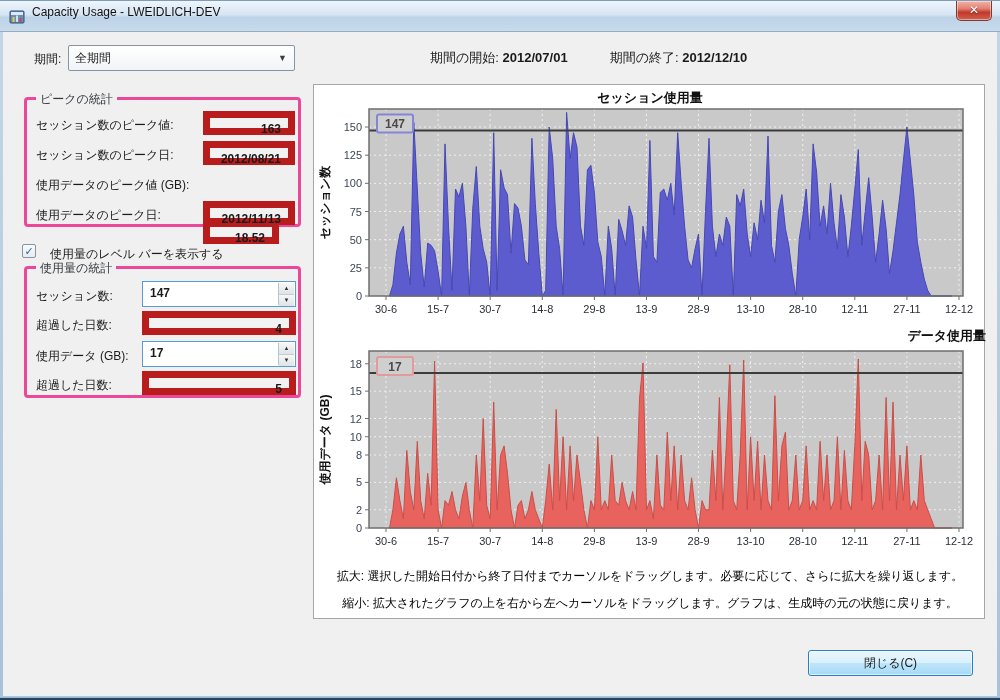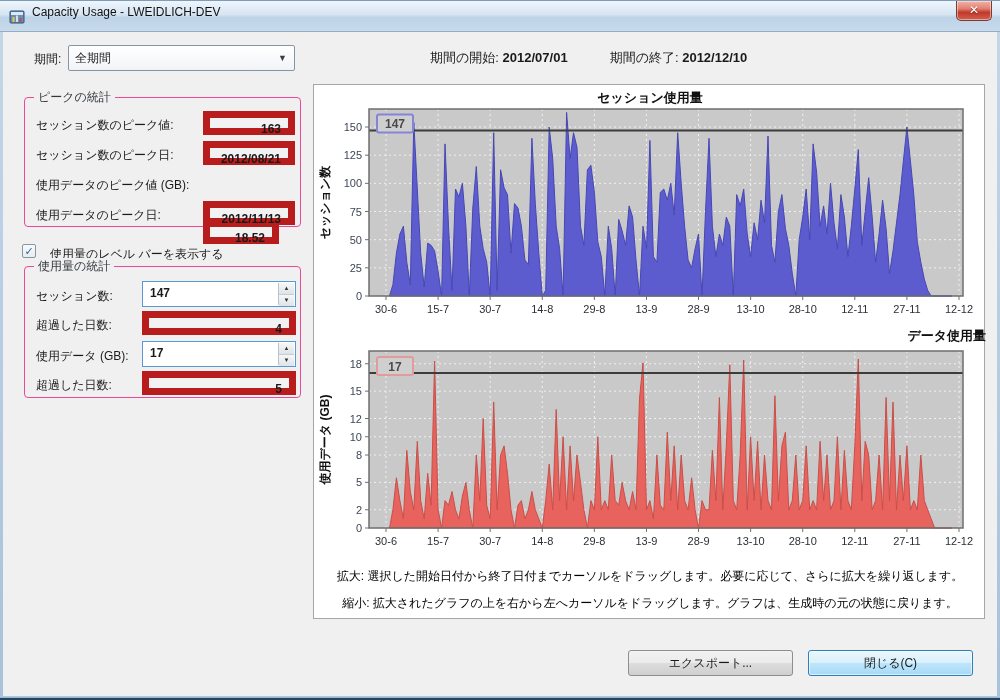--- a/index.html
+++ b/index.html
@@ -29,21 +29,21 @@
     color:#fff;font-weight:bold;font-size:12px;text-align:center;line-height:19px;
     text-shadow:0 1px 1px #7a241a;cursor:pointer;box-shadow:inset 0 0 0 1px rgba(255,255,255,.45);
   }
   
   .lbl{position:absolute;white-space:nowrap;}
   .combo{
     position:absolute;background:linear-gradient(#fff,#f1f4f7);
     border:1px solid #8695a5;border-radius:2px;padding:4px 20px 0 6px;cursor:pointer;
   }
   .combo .arrow{position:absolute;right:7px;top:7px;font-size:9px;color:#3a3f44;}
-  .groupbox{position:absolute;border:1px solid #ec4899;border-radius:4px;}
+  .groupbox{position:absolute;border:3px solid #ec4899;border-radius:4px;}
   .groupbox .legend{position:absolute;top:-9px;left:9px;background:#f0f0f0;padding:0 4px;color:#33383e;}
   .rofield{
     position:absolute;background:#f2f2f2;border:7px solid #b91c1c;
     text-align:right;font-weight:bold;padding:4px 7px 0 4px;
   }
   .spinfield{
     position:absolute;background:#fff;border:1px solid #569bd5;
     font-weight:bold;padding:4px 20px 0 7px;
   }
   .spinbtns{position:absolute;right:1px;top:1px;bottom:1px;width:16px;border-left:1px solid #b9c2cb;
@@ -282,16 +282,15 @@
           <line x1="55" y1="25.896907216494828" x2="649" y2="25.896907216494828" stroke="#3c3c3c" stroke-width="2"></line>
           <rect x="63" y="9.896907216494828" width="36" height="18" rx="2" fill="#cfcfcf" stroke="#e39a9a" stroke-width="2"></rect>
           <text x="81" y="23.896907216494828" text-anchor="middle" font-size="12" font-weight="bold" fill="#4a4a4a">17</text>
           <rect x="55" y="4" width="594" height="177" fill="none" stroke="#6e6e6e" stroke-width="1.5"></rect>
           <text x="0" y="0" text-anchor="middle" font-size="12" font-weight="bold" fill="#111" transform="translate(15 92.5) rotate(-90)">使用データ (GB)</text>
         </svg></div>
     <div class="instr" style="top:483px;">拡大: 選択した開始日付から終了日付までカーソルをドラッグします。必要に応じて、さらに拡大を繰り返します。</div>
     <div class="instr" style="top:510px;">縮小: 拡大されたグラフの上を右から左へカーソルをドラッグします。グラフは、生成時の元の状態に戻ります。</div>
   </div>
 
-  <div class="btn btn-normal" style="left:628px;top:650px;width:165px;">エクスポート...</div>
   <div class="btn btn-default" style="left:808px;top:650px;width:165px;">閉じる(C)</div>
 
 </div>
 
 </body></html>

